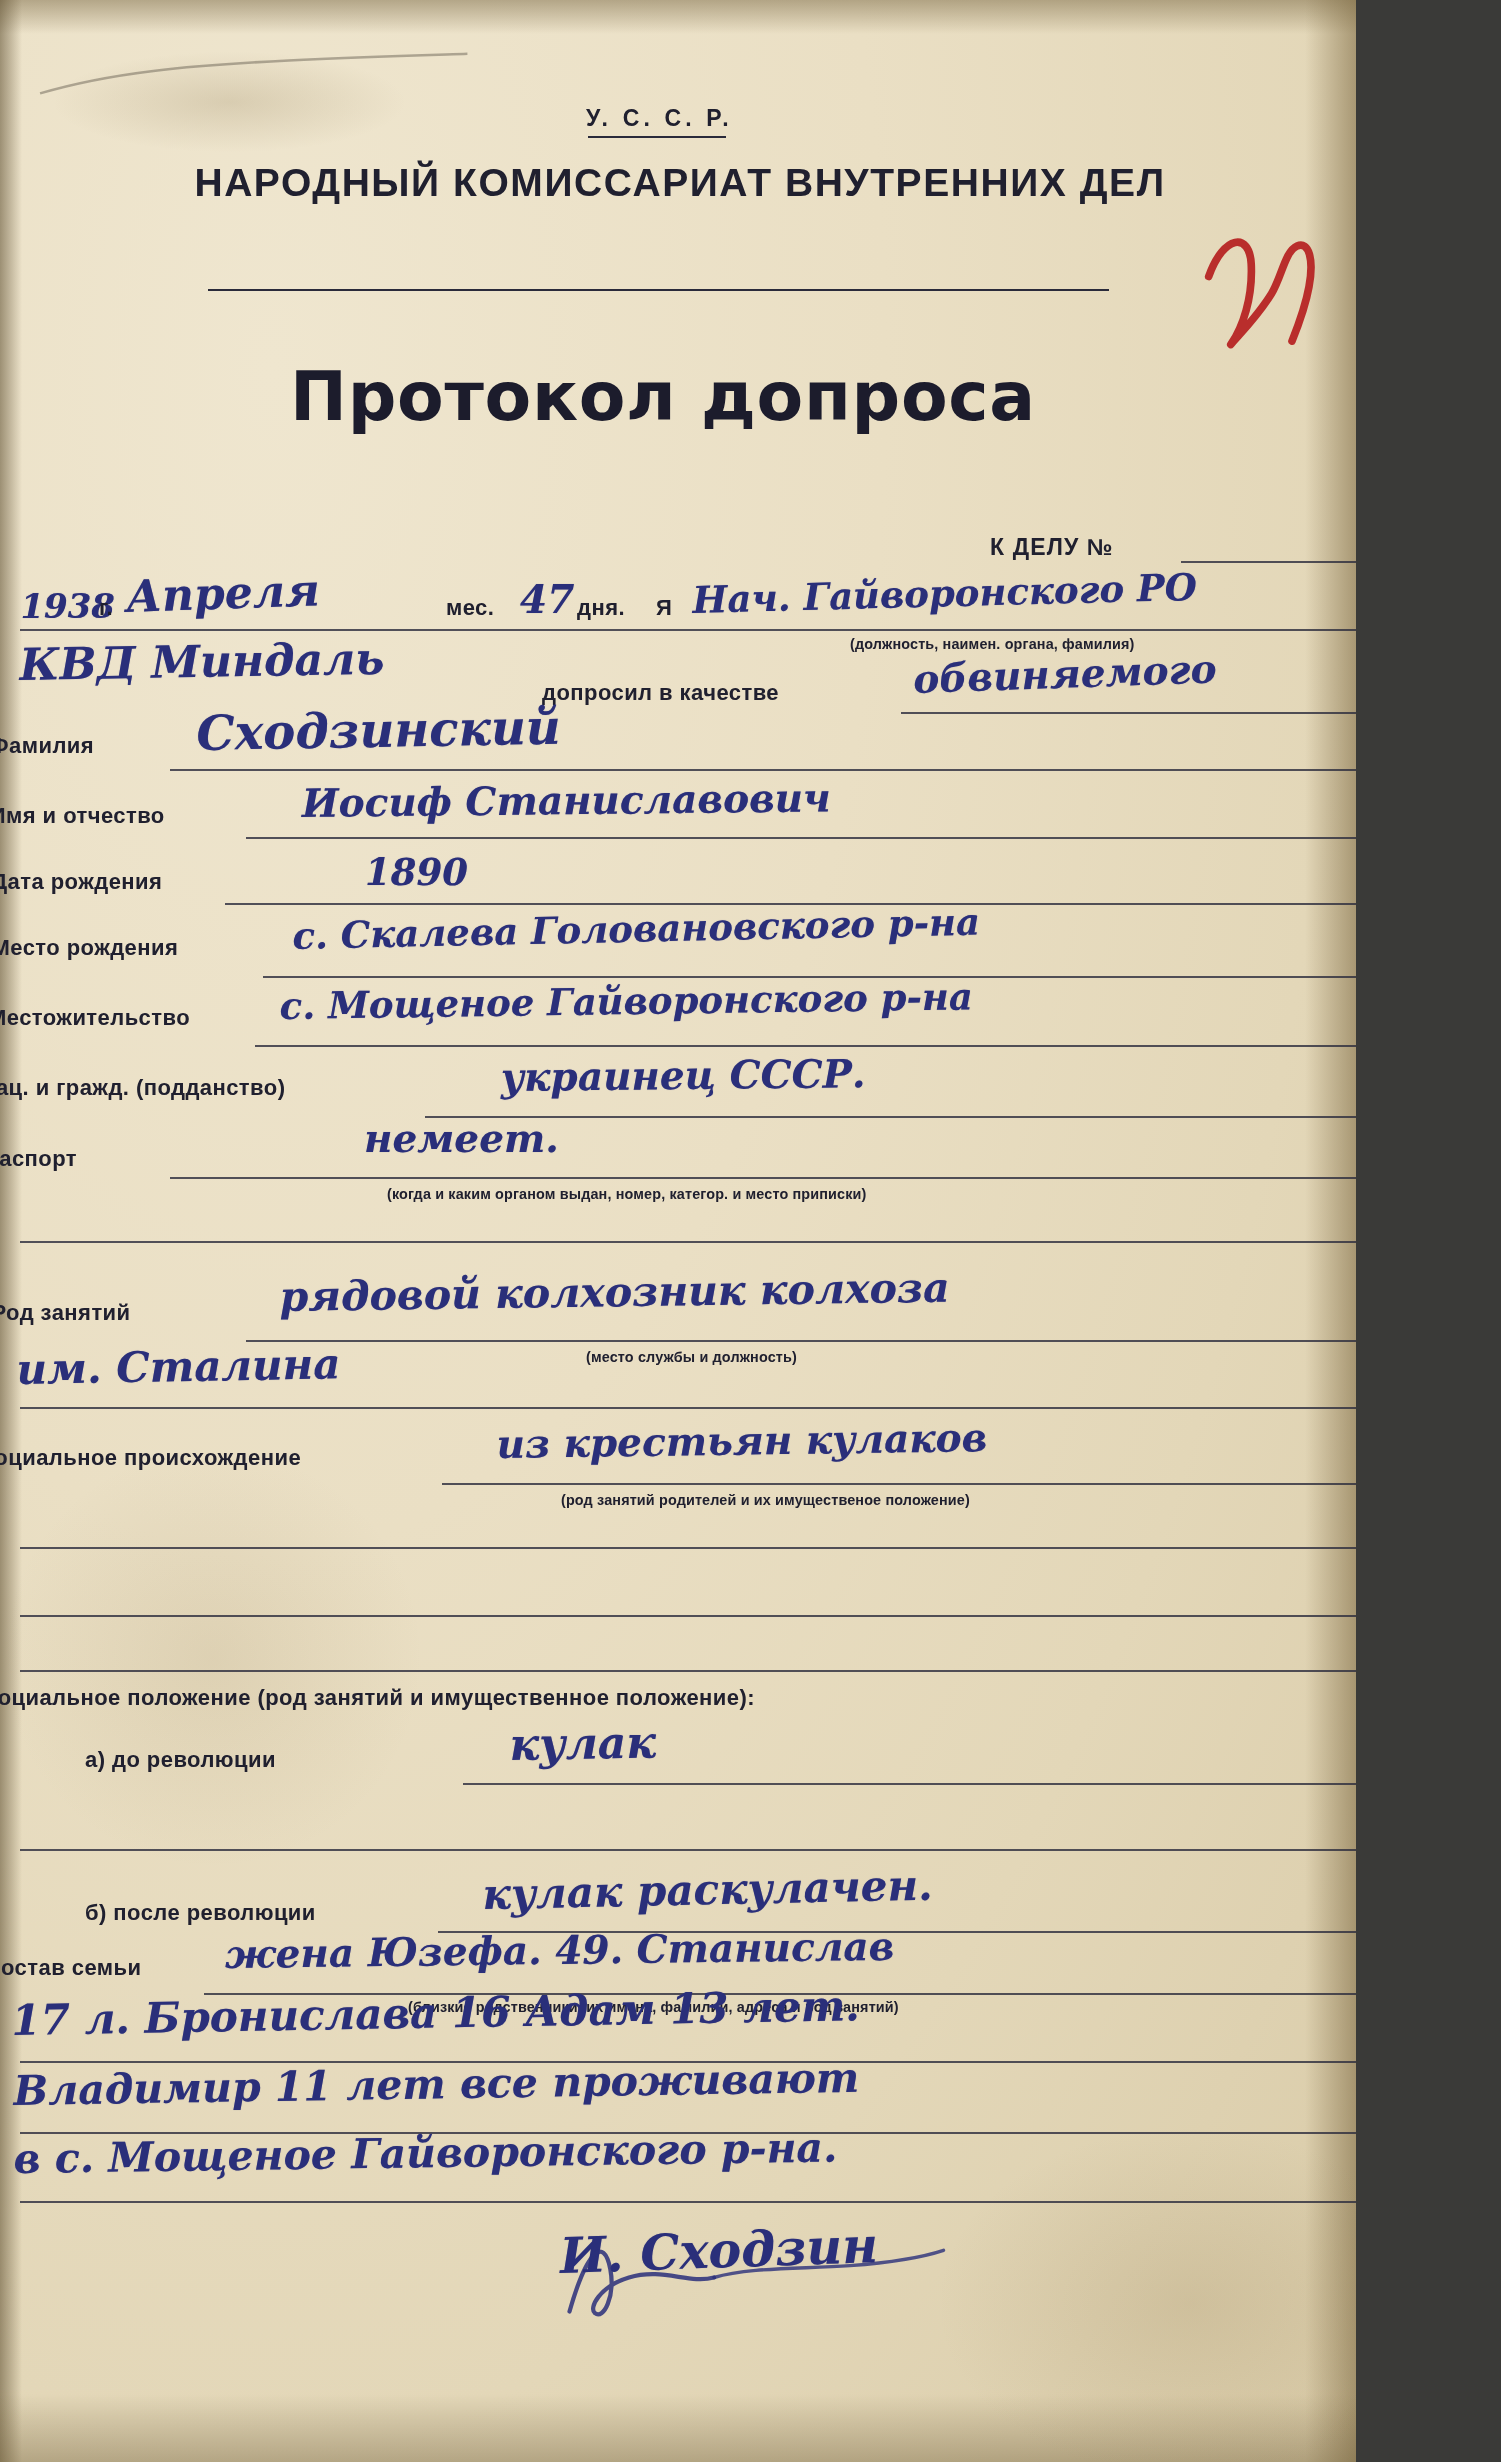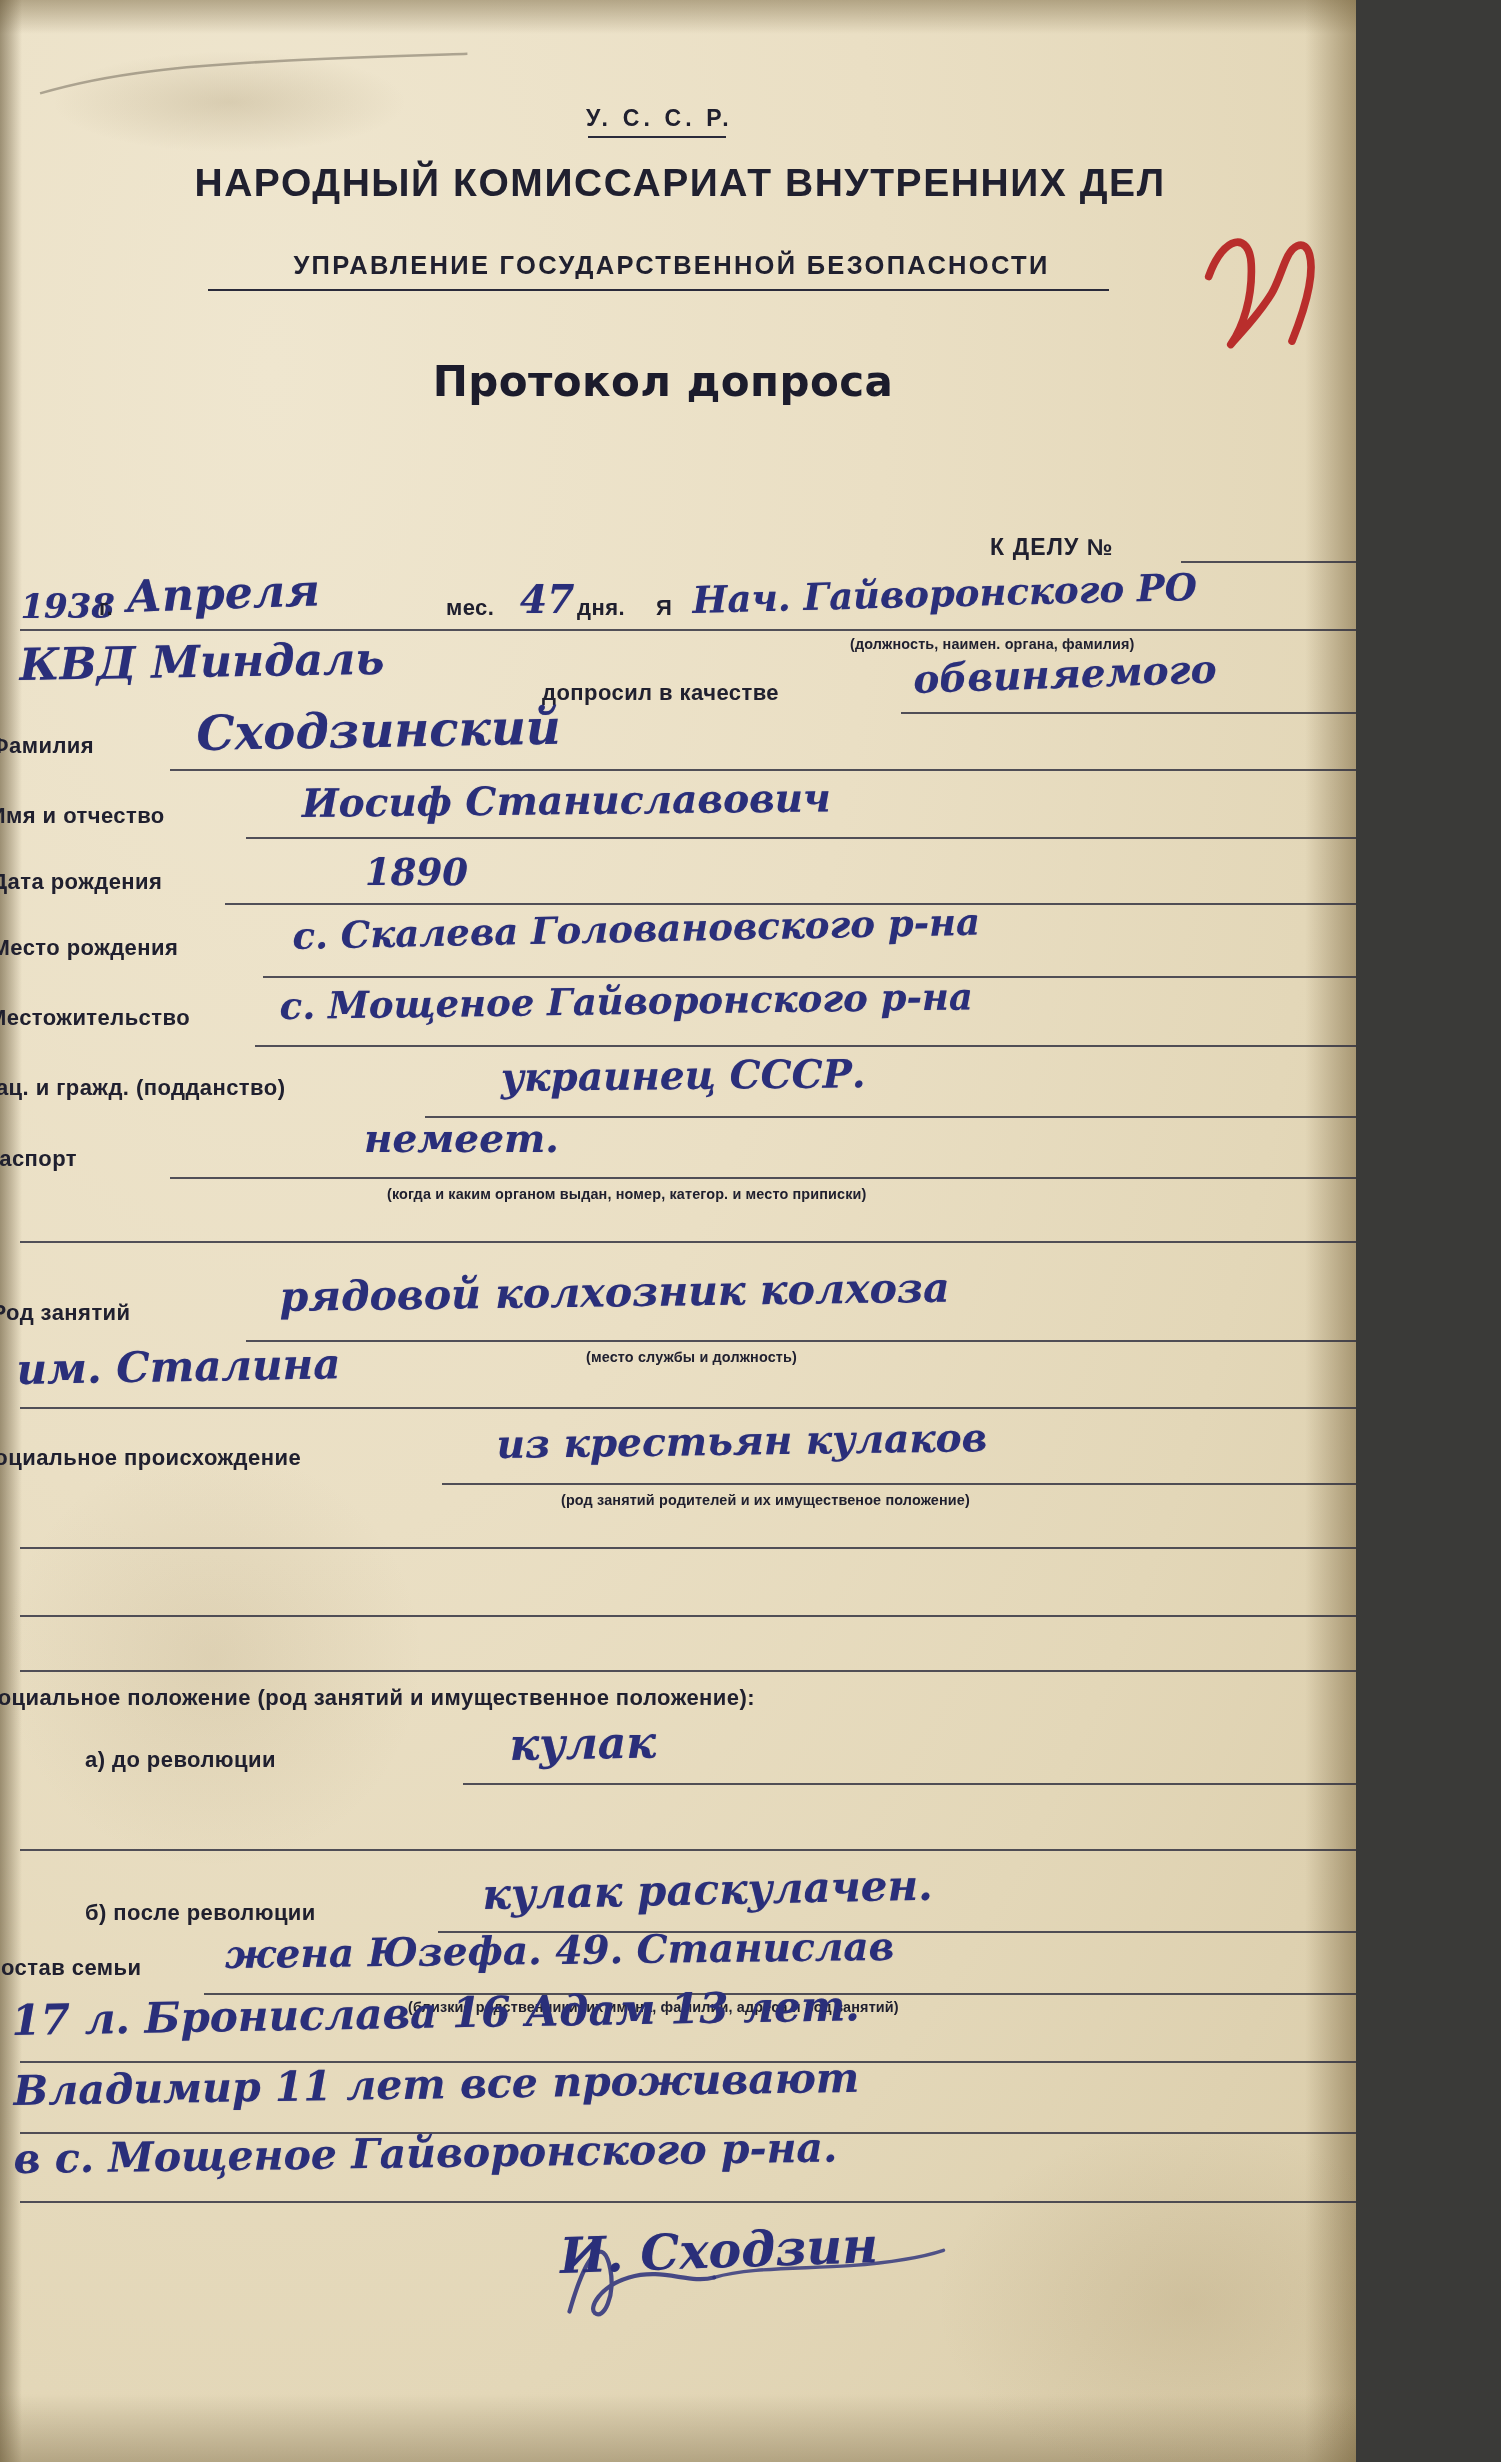--- a/index.html
+++ b/index.html
@@ -91,21 +91,21 @@
     position: absolute;
     left: 208px; top: 289px;
     width: 901px; height: 1.7px;
     background: #2a2a3a;
   }
   .bigtitle {
     position: absolute;
     left: 0; top: 357px;
     width: 1326px;
     text-align: center;
-    font-size: 42px;
+    font-size: 68px;
     font-weight: 700;
     letter-spacing: .01em;
     font-family: "DejaVu Sans", sans-serif;
   }
   .kdelu {
     position: absolute;
     left: 990px; top: 534px;
     font-size: 23px;
     font-weight: 700;
     letter-spacing: .05em;
@@ -172,21 +172,20 @@
   <div class="blotch" style="left:0px;top:1445px;width:425px;height:425px;background:radial-gradient(ellipse,rgba(150,128,85,.14),rgba(150,128,85,0) 70%);"></div>
 
   <svg class="scribble" style="left:34px;top:47px;" width="442" height="59" viewBox="0 0 520 70">
     <path d="M5,55 C90,30 180,22 300,16 C380,12 450,10 512,8" stroke="#6b6355" stroke-width="3" fill="none" opacity=".5"></path>
   </svg>
 
   <div class="ussr printed">У. С. С. Р.</div>
   <div class="ussr-underline"></div>
 
   <div class="title1 printed">НАРОДНЫЙ КОМИССАРИАТ ВНУТРЕННИХ ДЕЛ</div>
-  <div class="title2 printed">УПРАВЛЕНИЕ ГОСУДАРСТВЕННОЙ БЕЗОПАСНОСТИ</div>
   <div class="title2-underline"></div>
 
   <div class="bigtitle">Протокол допроса</div>
 
   <div class="kdelu printed">К ДЕЛУ №</div>
   <div class="rule" style="left:1181px;top:561px;width:221px;"></div>
 
   <svg class="redmark" viewBox="0 0 180 160">
     <path d="M22,70 C40,20 70,18 72,55 C74,95 62,130 48,150 C60,136 80,116 96,90 C108,70 112,40 126,34 C140,28 146,50 140,82 C136,104 128,126 120,146" stroke="#b5201f" stroke-width="9" fill="none" stroke-linecap="round" stroke-linejoin="round" opacity=".92"></path>
   </svg>

